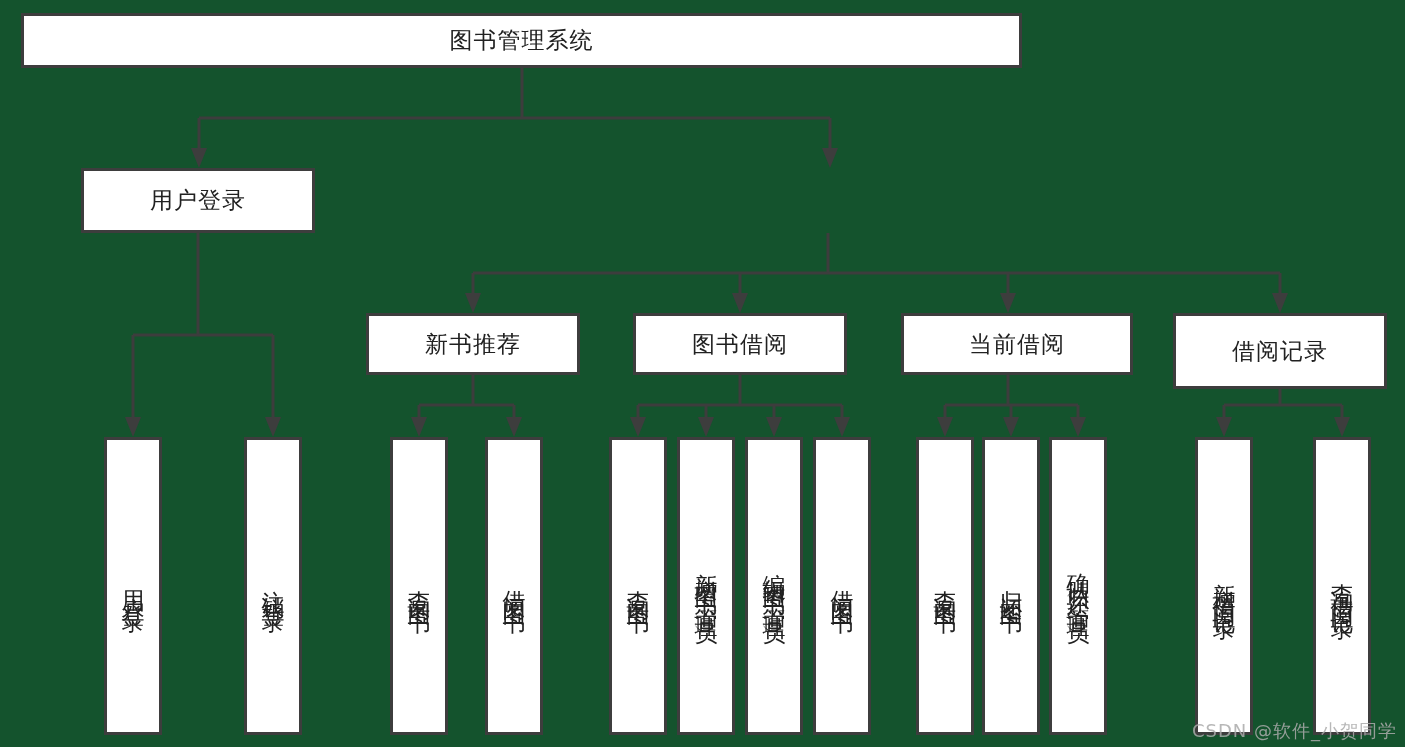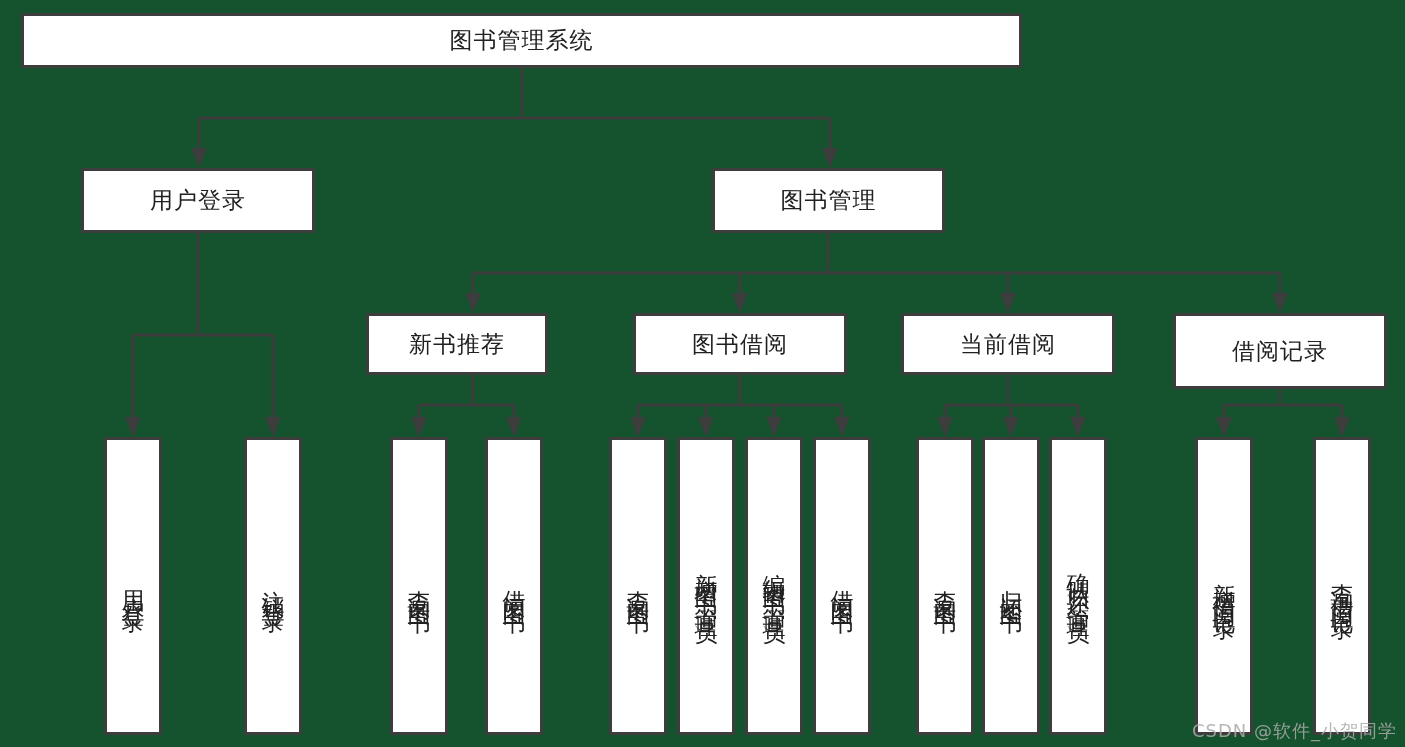--- a/index.html
+++ b/index.html
@@ -92,31 +92,28 @@
     </g>
   </svg>
 
   <div class="box" style="left:21px;top:13px;width:1001px;height:55px;">
     <span class="hlabel">图书管理系统</span>
   </div>
 
   <div class="box" style="left:81px;top:168px;width:234px;height:65px;">
     <span class="hlabel">用户登录</span>
   </div>
-  <div class="box" style="left:712px;top:168px;width:233px;height:65px;">
-    <span class="hlabel">图书管理</span>
-  </div>
 
-  <div class="box" style="left:366px;top:313px;width:182px;height:62px;">
+  <div class="box" style="left:366px;top:313px;width:214px;height:62px;">
     <span class="hlabel">新书推荐</span>
   </div>
   <div class="box" style="left:633px;top:313px;width:214px;height:62px;">
     <span class="hlabel">图书借阅</span>
   </div>
-  <div class="box" style="left:901px;top:313px;width:214px;height:62px;">
+  <div class="box" style="left:901px;top:313px;width:232px;height:62px;">
     <span class="hlabel">当前借阅</span>
   </div>
   <div class="box" style="left:1173px;top:313px;width:214px;height:76px;">
     <span class="hlabel">借阅记录</span>
   </div>
 
   <div class="box leaf" style="left:104px;top:437px;width:58px;height:298px;">
     <span class="vlabel">用户登录</span>
   </div>
   <div class="box leaf" style="left:244px;top:437px;width:58px;height:298px;">

